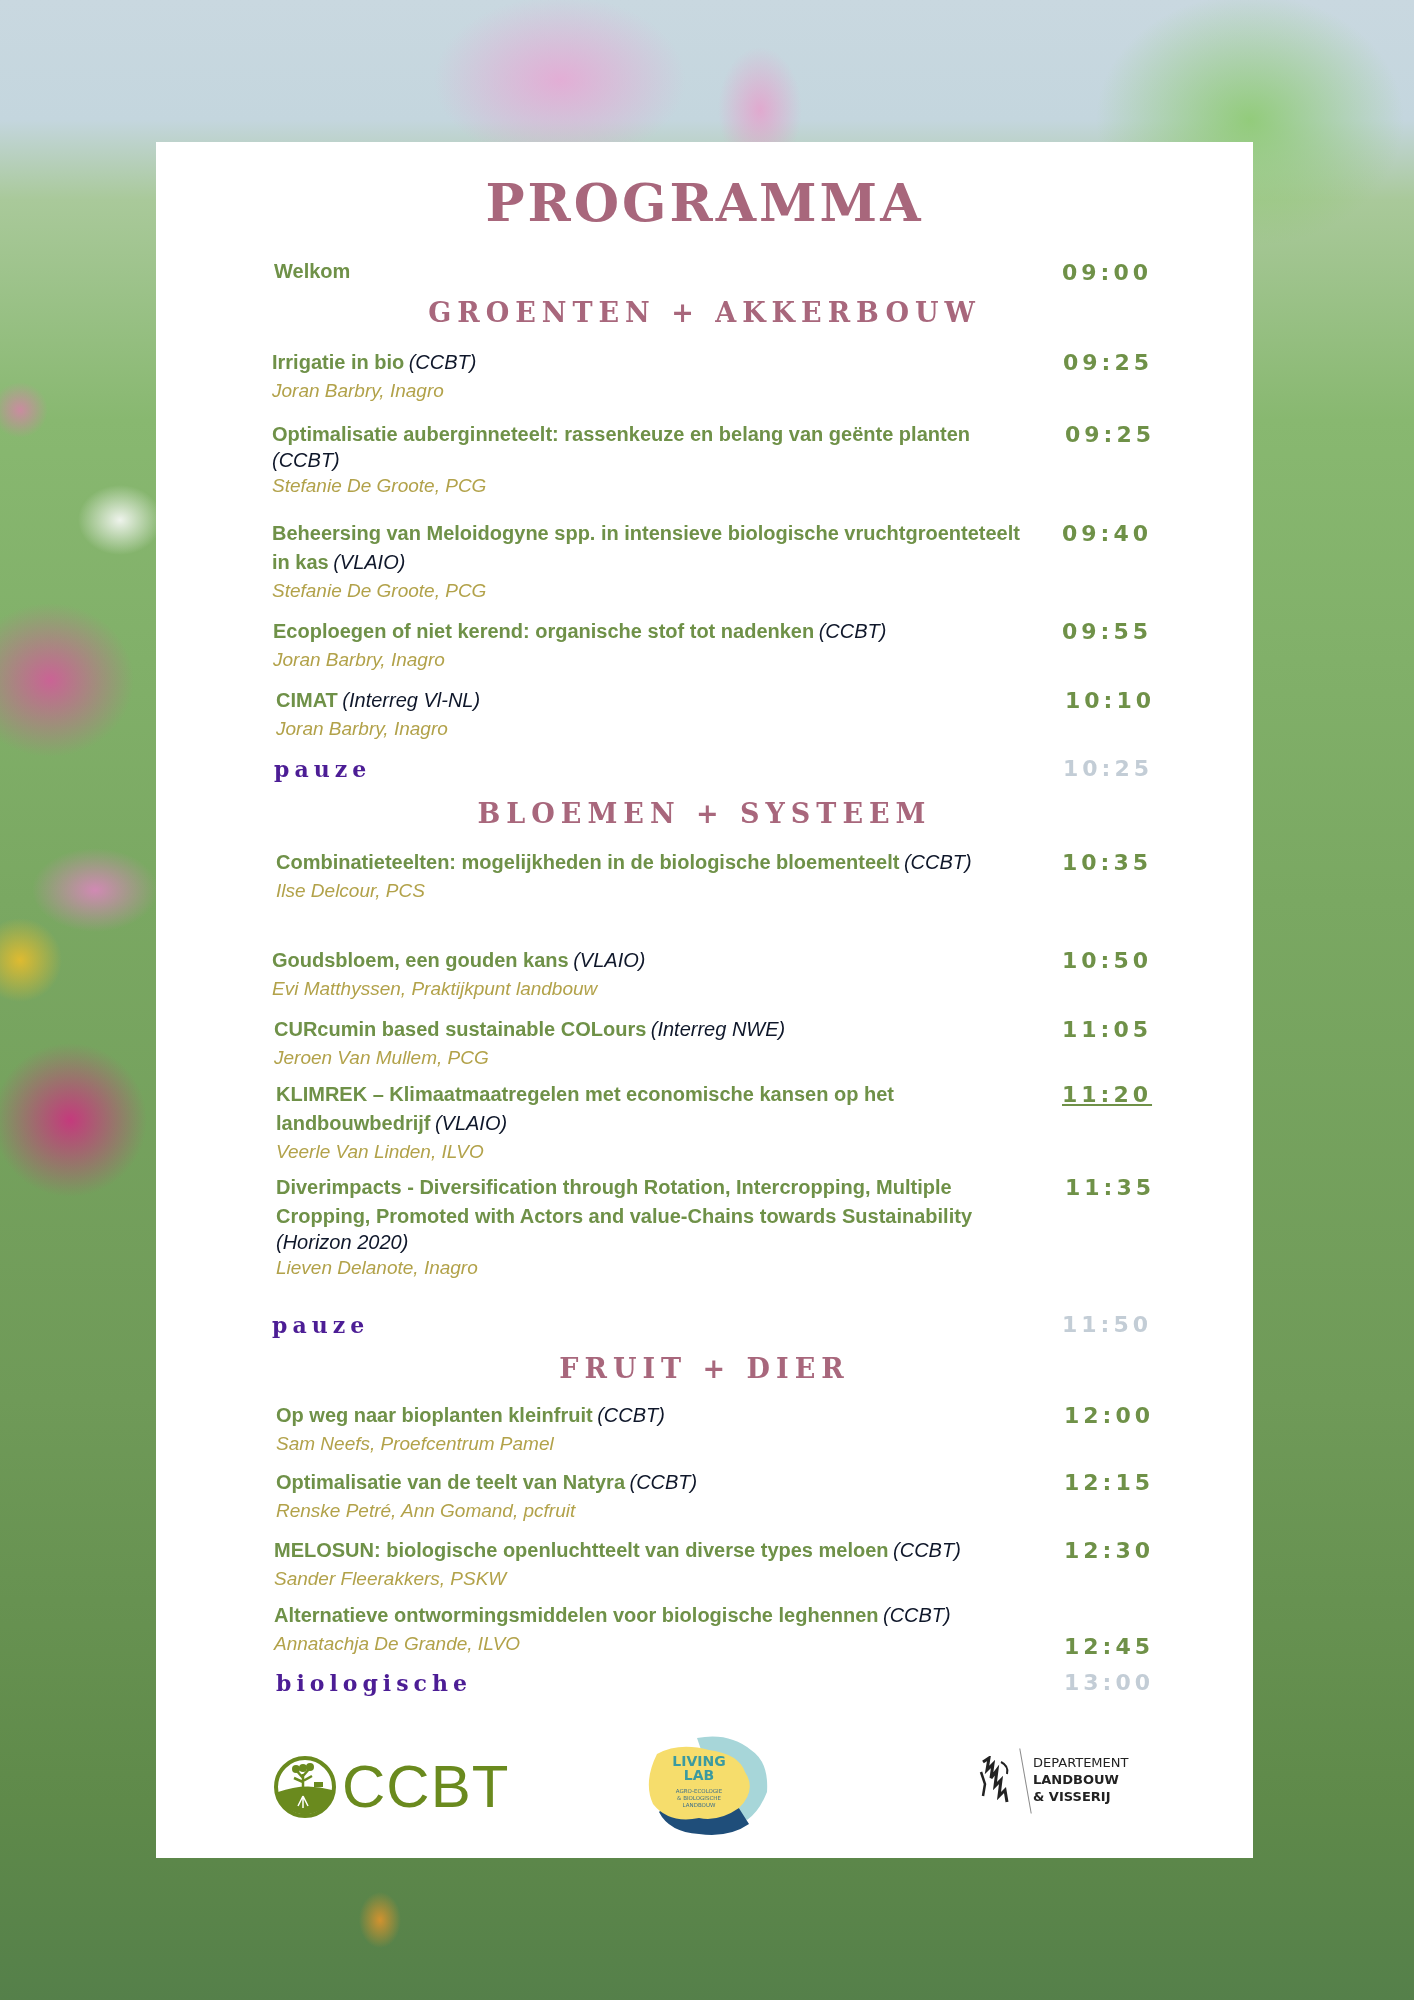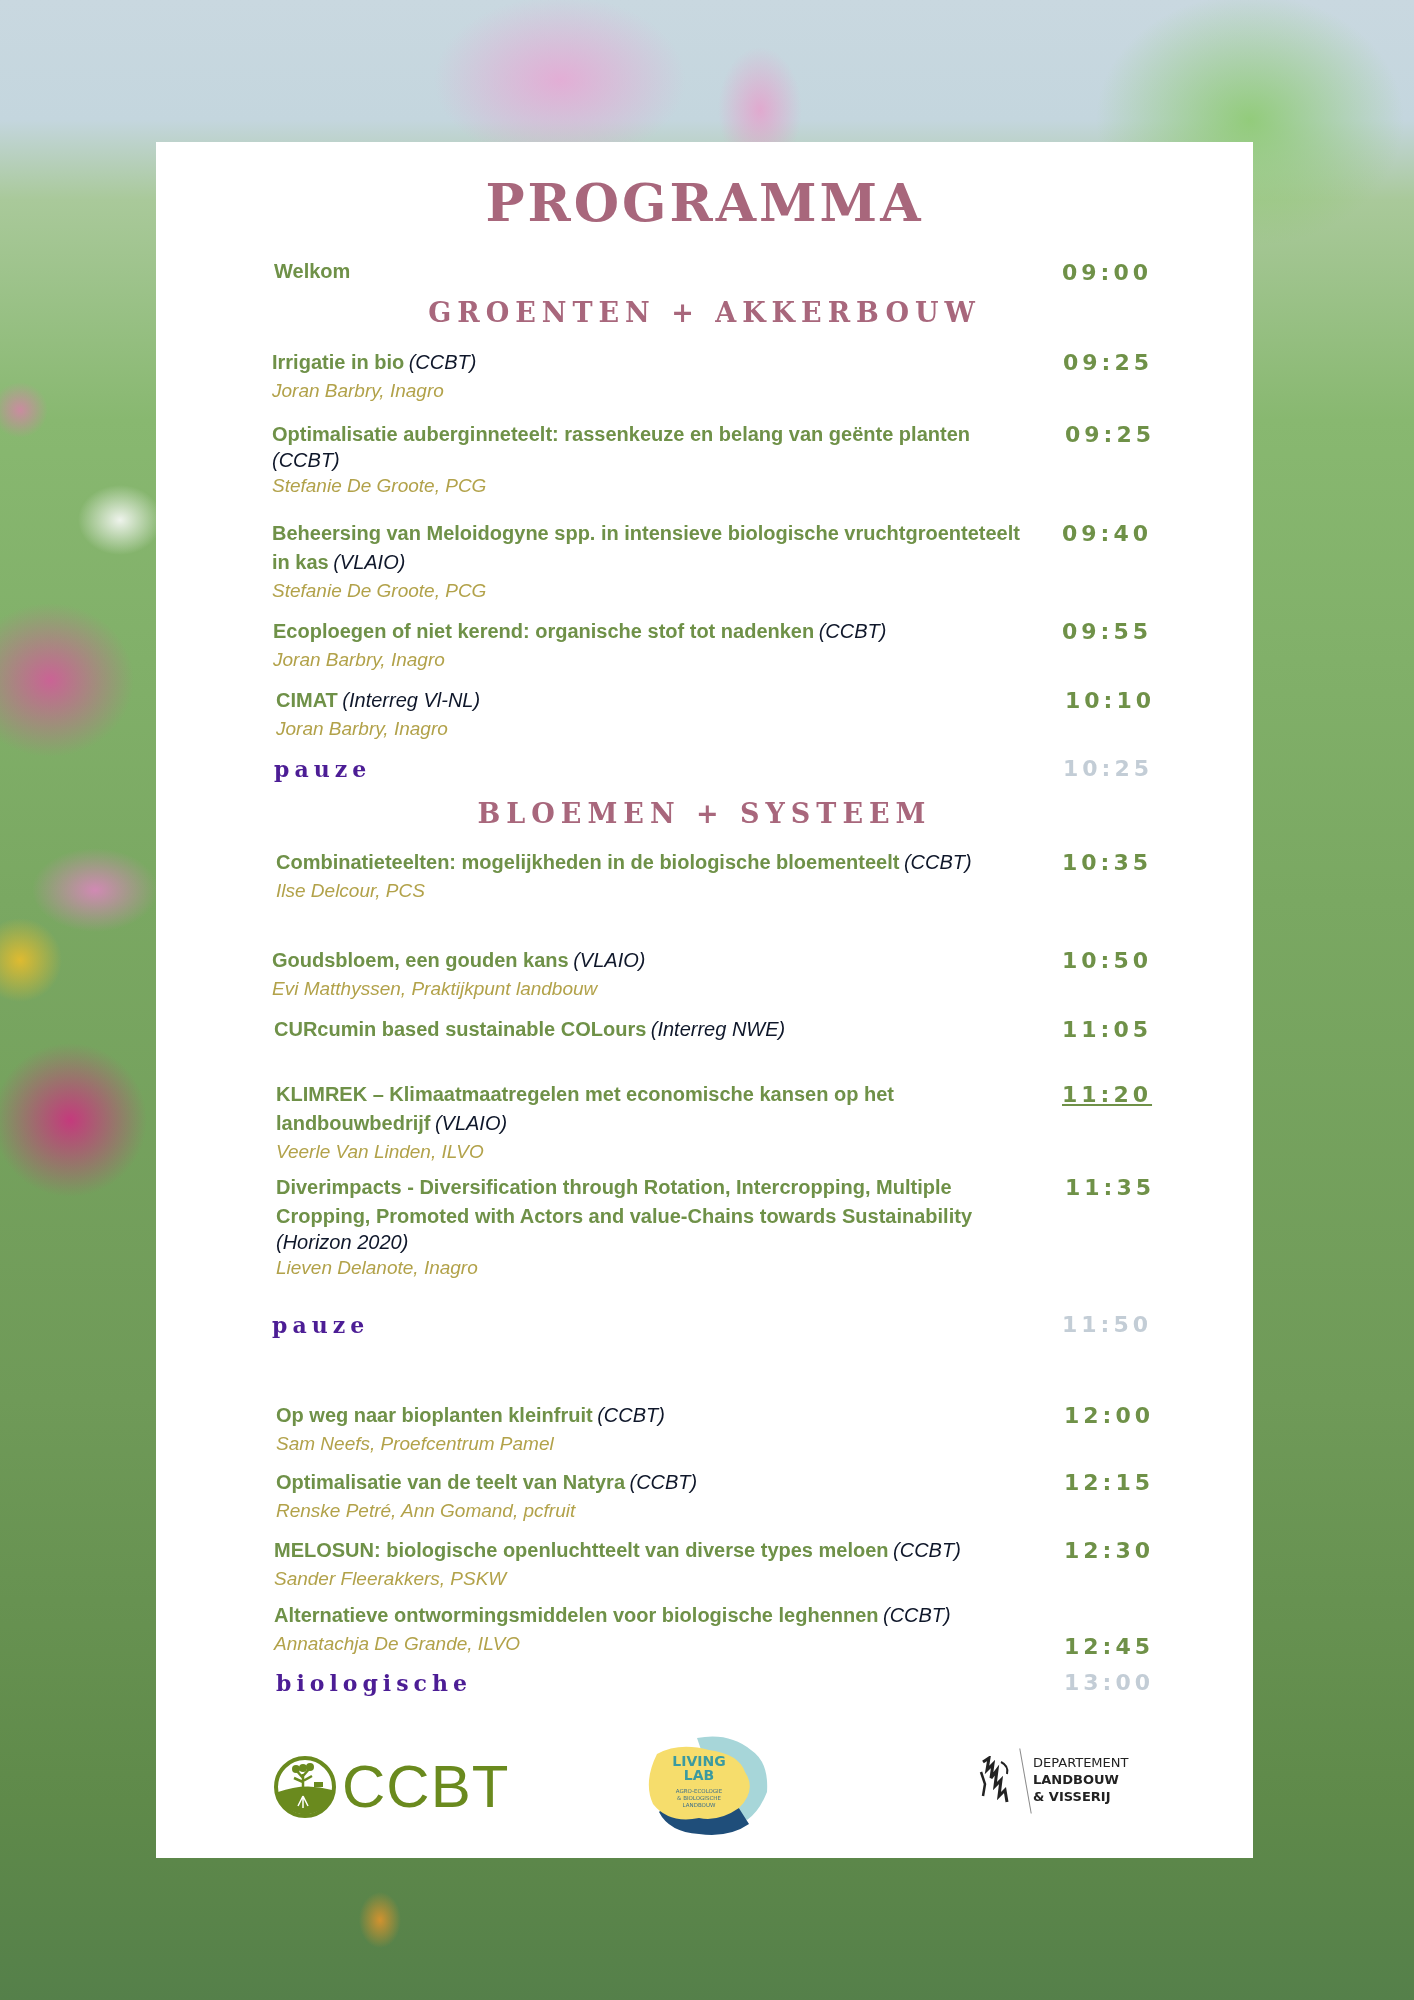--- a/index.html
+++ b/index.html
@@ -203,20 +203,21 @@
       <span class="talk-org">(VLAIO)</span>
       <div class="talk-speaker">Evi Matthyssen, Praktijkpunt landbouw</div>
     </div>
     <div class="time" style="left:906px;top:2px;">10:50</div>
   </div>
 
   <div class="row" style="top:873px;">
     <div class="text" style="left:118px;">
       <span class="talk-title">CURcumin based sustainable COLours</span>
       <span class="talk-org">(Interreg NWE)</span>
+      <div class="talk-speaker">Jeroen Van Mullem, PCG</div>
     </div>
     <div class="time" style="left:906px;top:2px;">11:05</div>
   </div>
 
   <div class="row" style="top:938px;">
     <div class="text" style="left:120px;">
       <span class="talk-title">KLIMREK – Klimaatmaatregelen met economische kansen op het landbouwbedrijf</span>
       <span class="talk-org">(VLAIO)</span>
       <div class="talk-speaker">Veerle Van Linden, ILVO</div>
     </div>
@@ -230,20 +231,21 @@
       <div class="talk-speaker">Lieven Delanote, Inagro</div>
     </div>
     <div class="time" style="left:909px;top:2px;">11:35</div>
   </div>
 
   <div class="row" style="top:1170px;">
     <div class="text break-label" style="left:116px;">pauze</div>
     <div class="time break" style="left:906px;">11:50</div>
   </div>
 
+  <div class="section" style="top:1211px;">FRUIT + DIER</div>
 
   <div class="row" style="top:1259px;">
     <div class="text" style="left:120px;">
       <span class="talk-title">Op weg naar bioplanten kleinfruit</span>
       <span class="talk-org">(CCBT)</span>
       <div class="talk-speaker">Sam Neefs, Proefcentrum Pamel</div>
     </div>
     <div class="time" style="left:908px;top:2px;">12:00</div>
   </div>
 

